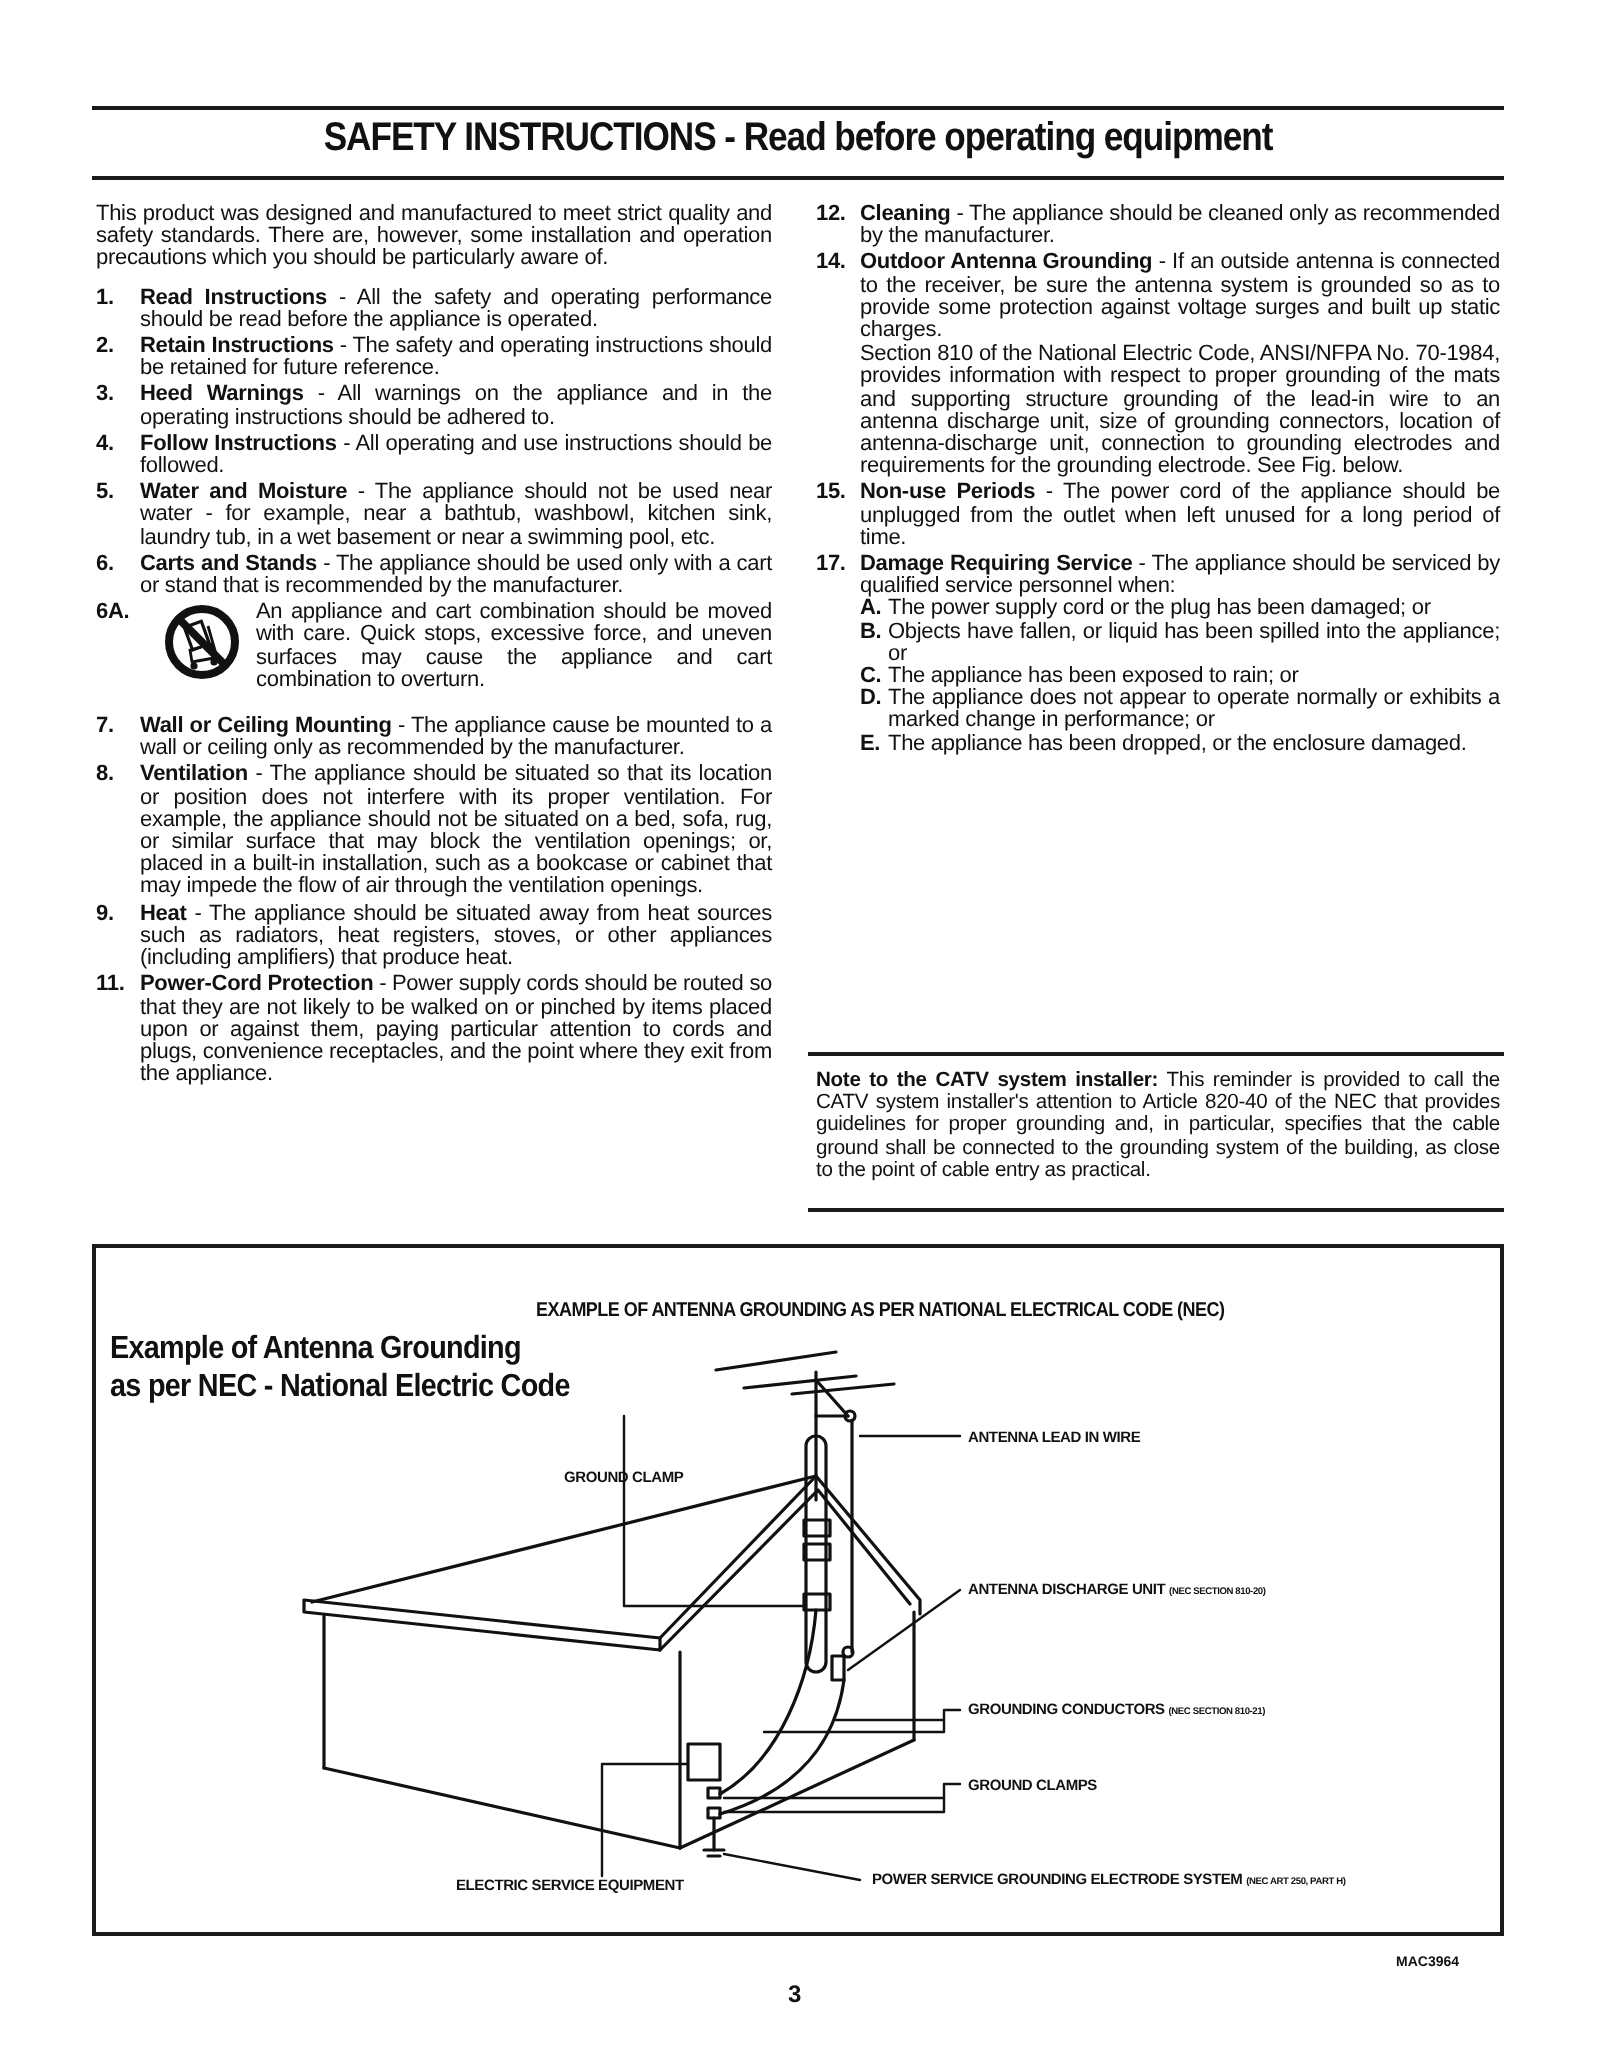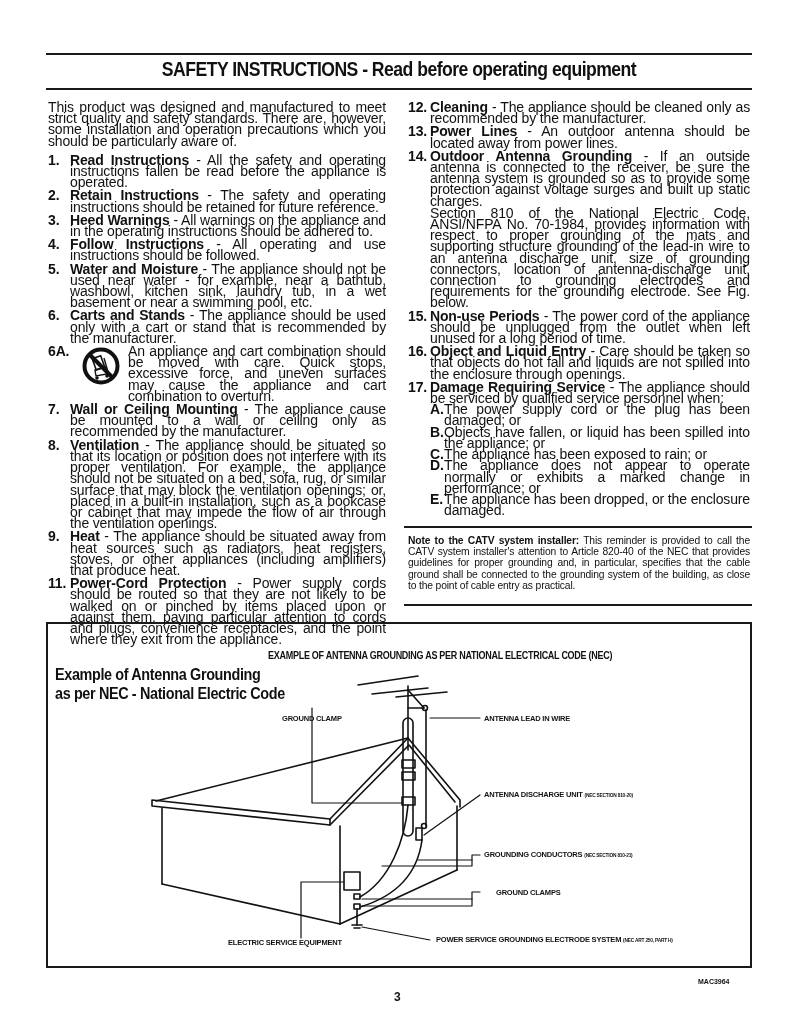--- a/index.html
+++ b/index.html
@@ -6,34 +6,34 @@
   html, body { width: 800px; height: 1036px; background: #ffffff; }
   body { position: relative; font-family: "Liberation Sans", sans-serif; color: #111; overflow: hidden; }
 
   .rule { position: absolute; left: 46px; width: 706px; height: 2px; background: #1a1a1a; }
   .title {
     position: absolute; left: 46px; top: 58px; width: 706px; text-align: center;
     font-family: "Liberation Sans", sans-serif; font-weight: bold; font-size: 20px;
     letter-spacing: -0.6px; transform: scaleX(0.88); transform-origin: center;
   }
 
-  .col { position: absolute; font-size: 14px; line-height: 11.2px; text-align: justify; letter-spacing: -0.15px; }
+  .col { position: absolute; font-size: 11px; line-height: 11.2px; text-align: justify; letter-spacing: -0.15px; }
   .col-left { left: 48px; top: 102px; width: 338px; }
   .col-right { left: 408px; top: 102px; width: 342px; }
 
   .intro { margin-bottom: 8px; }
   .item { display: flex; margin-bottom: 2px; justify-content: center; }
   .num { width: 22px; flex: 0 0 22px; font-weight: bold; }
   .body { flex: 1; }
   .item b, .note b { font-weight: bold; }
   .para { margin-top: 1px; }
   .sub { display: flex; }
   .sub .letter { width: 14px; flex: 0 0 14px; font-weight: bold; }
 
-  .item-6a { display: flex; margin-bottom: 2px; }
+  .item-6a { display: flex; margin-bottom: 12px; }
   .item-6a .num { width: 28px; flex: 0 0 28px; }
   .cart-icon { width: 50px; flex: 0 0 50px; height: 40px; display: flex; align-items: center; justify-content: center; }
   .item-6a .body { padding-left: 2px; }
 
   .note-rule-top { position: absolute; left: 404px; top: 526px; width: 348px; height: 2px; background: #1a1a1a; }
   .note { position: absolute; left: 408px; top: 535px; width: 342px; font-size: 10.3px; line-height: 11.2px; text-align: justify; letter-spacing: -0.15px; }
   .note-rule-bottom { position: absolute; left: 404px; top: 604px; width: 348px; height: 2px; background: #1a1a1a; }
 
   .figure-box { position: absolute; left: 46px; top: 622px; width: 706px; height: 346px; border: 2px solid #1a1a1a; }
   .fig-caption { position: absolute; left: 268px; top: 650px; font-size: 10px; font-weight: bold; letter-spacing: -0.3px; transform: scaleX(0.9); transform-origin: left; }
@@ -50,21 +50,21 @@
 
 <div class="rule" style="top:53px;"></div>
 <div class="title">SAFETY INSTRUCTIONS - Read before operating equipment</div>
 <div class="rule" style="top:88px;"></div>
 
 <div class="col col-left">
   <p class="intro">This product was designed and manufactured to meet strict quality and safety standards. There are, however, some installation and operation precautions which you should be particularly aware of.</p>
 
   <div class="item">
       <span class="num">1.</span>
-      <span class="body"><b>Read Instructions</b><span> - All the safety and operating instructions fallen be read before the appliance is operated.</span></span>
+      <span class="body"><b>Read Instructions</b><span> - All the safety and operating performance should be read before the appliance is operated.</span></span>
     </div>
   <div class="item">
       <span class="num">2.</span>
       <span class="body"><b>Retain Instructions</b><span> - The safety and operating instructions should be retained for future reference.</span></span>
     </div>
   <div class="item">
       <span class="num">3.</span>
       <span class="body"><b>Heed Warnings</b><span> - All warnings on the appliance and in the operating instructions should be adhered to.</span></span>
     </div>
   <div class="item">
@@ -113,34 +113,26 @@
       <span class="body"><b>Power-Cord Protection</b><span> - Power supply cords should be routed so that they are not likely to be walked on or pinched by items placed upon or against them, paying particular attention to cords and plugs, convenience receptacles, and the point where they exit from the appliance.</span></span>
     </div>
 </div>
 
 <div class="col col-right">
   <div class="item">
       <span class="num">12.</span>
       <span class="body"><b>Cleaning</b><span> - The appliance should be cleaned only as recommended by the manufacturer.</span></span>
     </div>
   <div class="item">
-      <span class="num">13.</span>
-      <span class="body"><b>Power Lines</b><span> - An outdoor antenna should be located away from power lines.</span></span>
-    </div>
-  <div class="item">
       <span class="num">14.</span>
       <span class="body"><b>Outdoor Antenna Grounding</b><span> - If an outside antenna is connected to the receiver, be sure the antenna system is grounded so as to provide some protection against voltage surges and built up static charges.</span><div class="para">Section 810 of the National Electric Code, ANSI/NFPA No. 70-1984, provides information with respect to proper grounding of the mats and supporting structure grounding of the lead-in wire to an antenna discharge unit, size of grounding connectors, location of antenna-discharge unit, connection to grounding electrodes and requirements for the grounding electrode. See Fig. below.</div></span>
     </div>
   <div class="item">
       <span class="num">15.</span>
       <span class="body"><b>Non-use Periods</b><span> - The power cord of the appliance should be unplugged from the outlet when left unused for a long period of time.</span></span>
-    </div>
-  <div class="item">
-      <span class="num">16.</span>
-      <span class="body"><b>Object and Liquid Entry</b><span> - Care should be taken so that objects do not fall and liquids are not spilled into the enclosure through openings.</span></span>
     </div>
   <div class="item">
       <span class="num">17.</span>
       <span class="body"><b>Damage Requiring Service</b><span> - The appliance should be serviced by qualified service personnel when:</span>
     <div class="sub">
           <span class="letter">A.</span>
           <span>The power supply cord or the plug has been damaged; or</span>
         </div>
     <div class="sub">
           <span class="letter">B.</span>
@@ -232,22 +224,22 @@
       <polyline points="382,866 472,866 472,855 480,855"></polyline>
       <polyline points="418,860 472,860"></polyline>
       <polyline points="362,899 472,899 472,892 480,892"></polyline>
       <polyline points="362,906 472,906 472,899"></polyline>
       <polyline points="301,938 301,882 344,882"></polyline>
       <line x1="362" y1="927" x2="430" y2="940"></line>
     </g>
   </g>
 </svg>
 
-<div class="lbl" style="left:282px; top:714px;">GROUND CLAMP</div>
+<div class="lbl" style="left:282px; top:734px;">GROUND CLAMP</div>
 <div class="lbl" style="left:484px; top:714px;">ANTENNA LEAD IN WIRE</div>
 <div class="lbl" style="left:484px; top:790px;"><span>ANTENNA DISCHARGE UNIT</span> <small>(NEC SECTION 810-20)</small></div>
 <div class="lbl" style="left:484px; top:850px;"><span>GROUNDING CONDUCTORS</span> <small>(NEC SECTION 810-21)</small></div>
-<div class="lbl" style="left:484px; top:888px;margin-left:12px;">GROUND CLAMPS</div>
+<div class="lbl" style="left:484px; top:888px;">GROUND CLAMPS</div>
 <div class="lbl" style="left:228px; top:938px;">ELECTRIC SERVICE EQUIPMENT</div>
 <div class="lbl" style="left:436px; top:935px;"><span>POWER SERVICE GROUNDING ELECTRODE SYSTEM</span> <small>(NEC ART 250, PART H)</small></div>
 
 <div class="code">MAC3964</div>
 <div class="page-num">3</div>
 
 </body></html>

